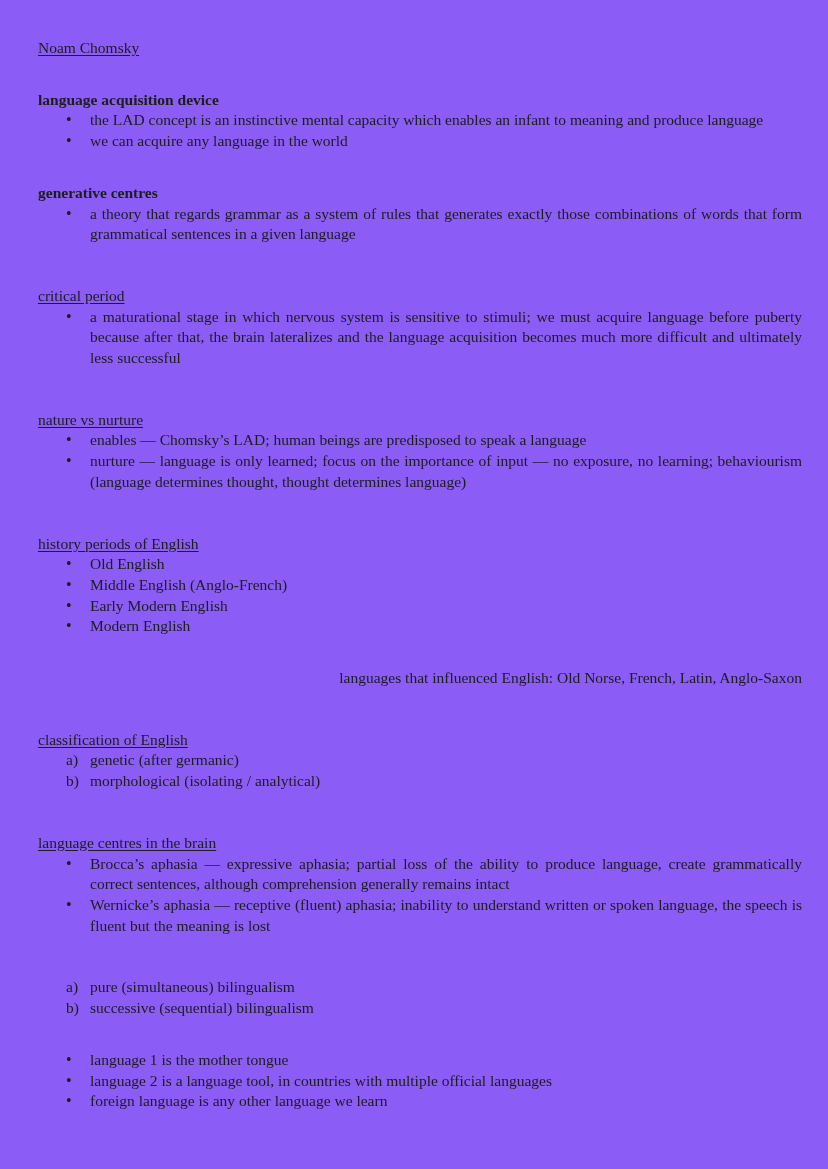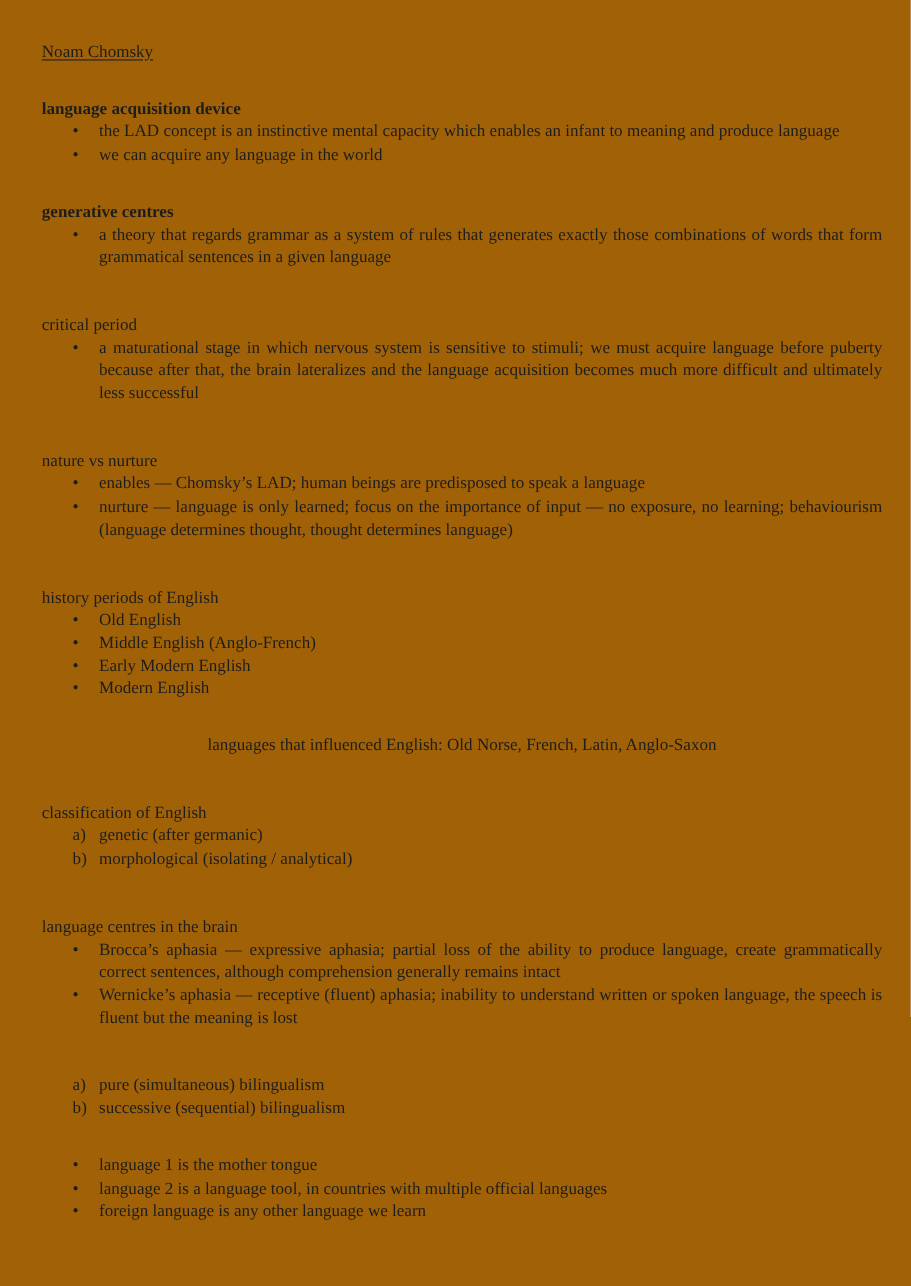--- a/index.html
+++ b/index.html
@@ -10,46 +10,47 @@
     overflow: hidden;
   }
   .page {
     width: 828px;
     height: 1169px;
     padding: 38px 26px 0 38px;
     font-family: "Liberation Serif", "DejaVu Serif", serif;
     font-size: 15.5px;
     line-height: 20.7px;
     color: #1d1d1d;
-    background: #a16207;
+    background: #8b5cf6;
   }
   .title {
     text-decoration: underline;
     text-underline-offset: 2px;
   }
   .heading-bold { font-weight: bold; }
   .heading-underline {
+    text-decoration: underline;
     text-underline-offset: 2px;
   }
   .gap-s { margin-top: 31px; }
   .gap-l { margin-top: 41px; }
   .li {
     position: relative;
     padding-left: 52px;
   }
   .li-text {
     text-align: justify;
   }
   .marker {
     position: absolute;
     left: 28px;
     top: 0;
   }
   .marker-bullet { font-size: 16px; }
-  .paragraph { text-align: center; }
+  .paragraph { text-align: right; }
 </style>
 </head>
 <body>
 
 <div class="page">
 
   <div class="title">Noam Chomsky</div>
 
   <section class="gap-s">
     <div class="heading-bold">language acquisition device</div>

